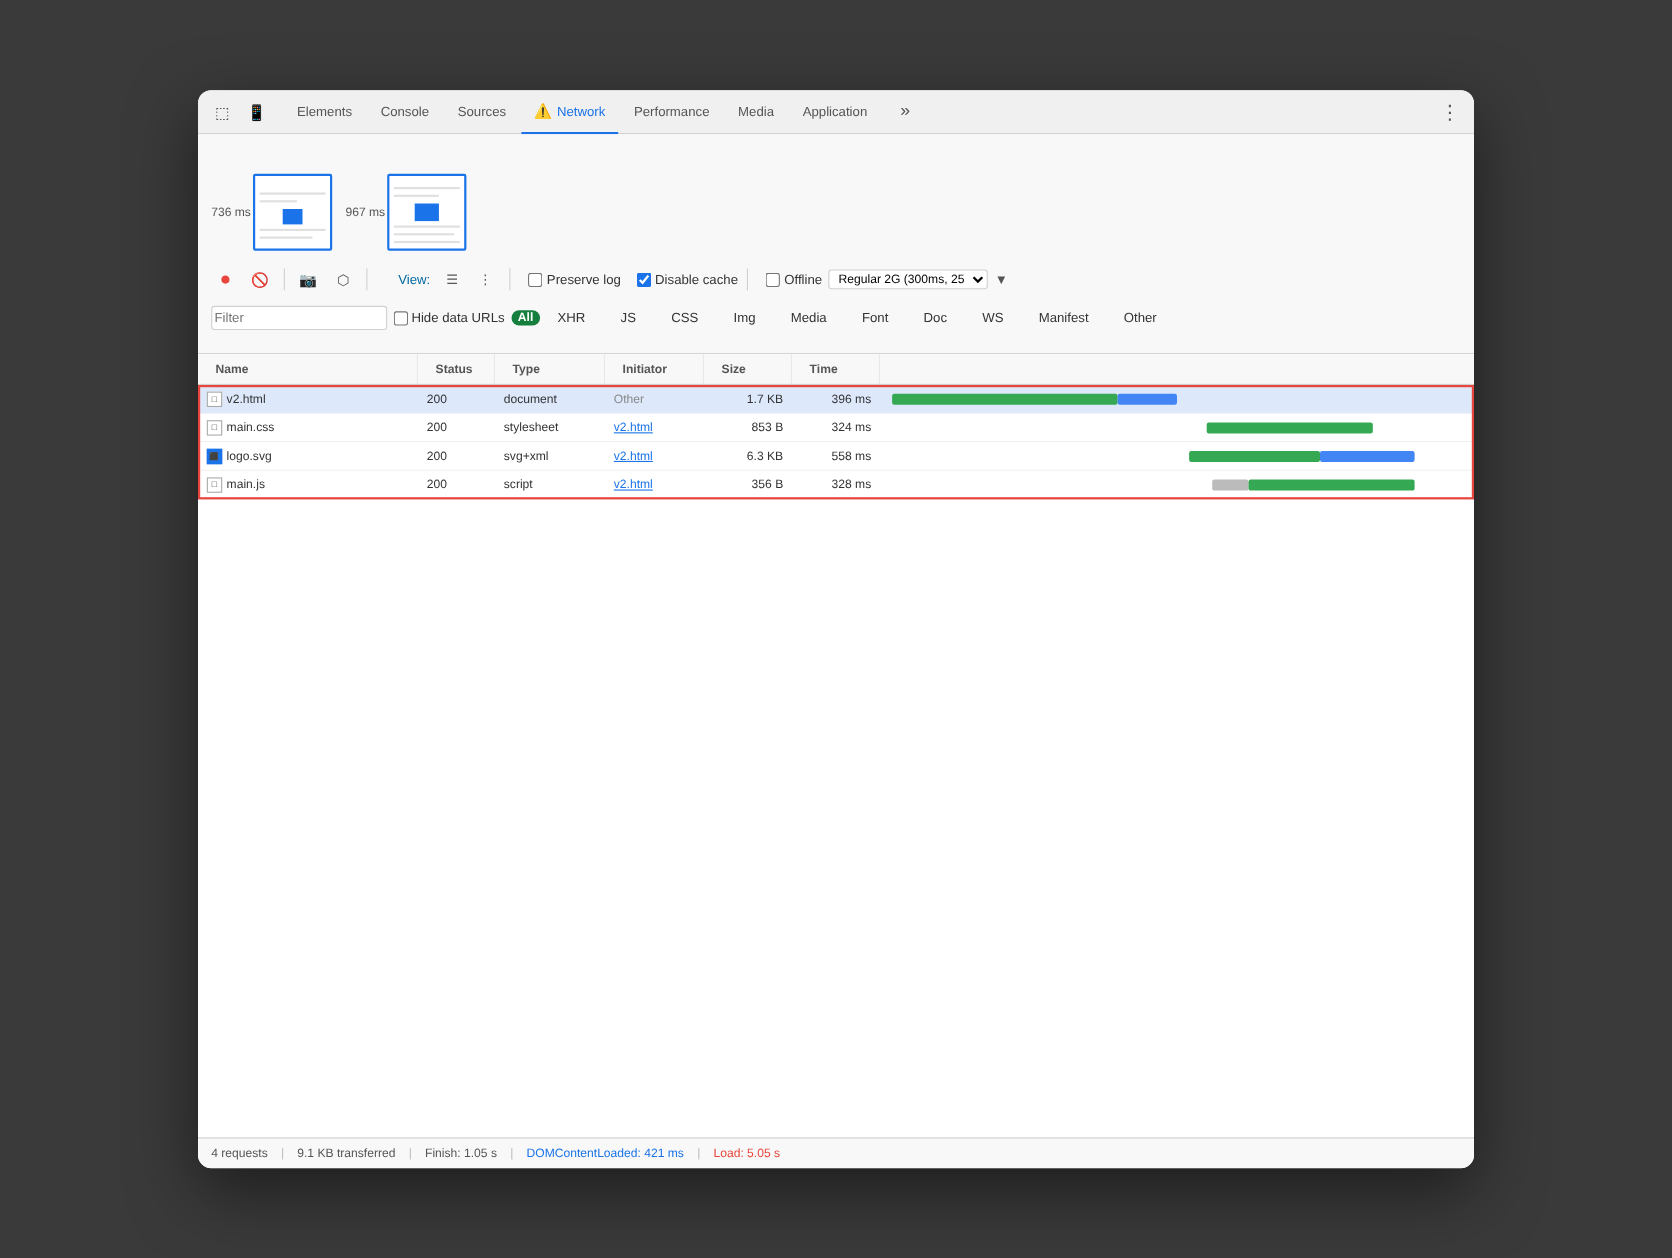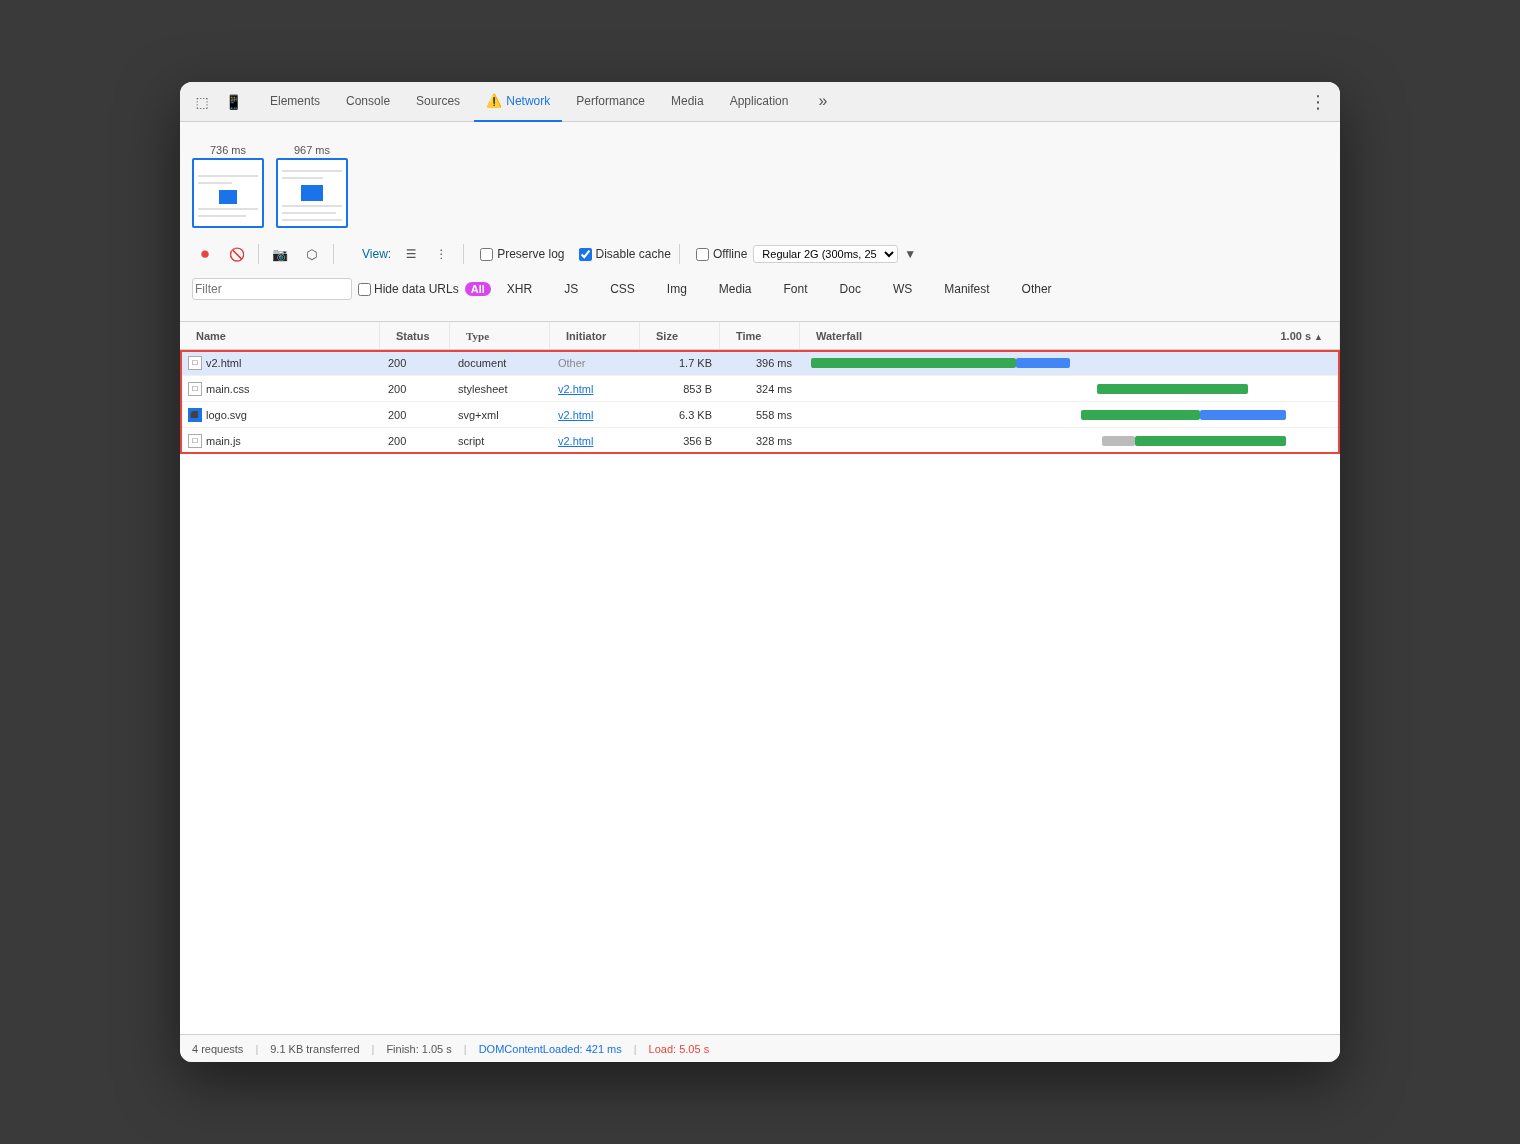--- a/index.html
+++ b/index.html
@@ -120,21 +120,21 @@
     }
     .thumbnails-row {
       display: flex;
       gap: 12px;
       padding: 4px 4px 8px 4px;
       height: 110px;
       align-items: flex-end;
     }
     .thumbnail-item {
       display: flex;
-      flex-direction: column;
+      flex-direction: row;
       align-items: center;
       gap: 2px;
     }
     .thumbnail-time {
       font-size: 11px;
       color: #555;
     }
     .thumbnail-frame {
       width: 72px;
       height: 70px;
@@ -246,21 +246,21 @@
       display: flex;
       align-items: center;
       gap: 3px;
       font-size: 12px;
       color: #333;
     }
     .filter-btn {
       display: inline-flex;
       align-items: center;
       justify-content: center;
-      background: #d946ef;
+      background: #15803d;
       color: #fff;
       border-radius: 8px;
       padding: 1px 6px;
       font-size: 11px;
       font-weight: bold;
       cursor: pointer;
     }
     .type-filters {
       display: flex;
       gap: 20px;
@@ -315,21 +315,21 @@
       padding: 0 16px;
       height: 100%;
       display: flex;
       align-items: center;
       border-right: 1px solid #e8e8e8;
       cursor: pointer;
       user-select: none;
     }
     .th-name { width: 200px; }
     .th-status { width: 70px; }
-    .th-type { width: 100px; font-family: Liberation Serif, serif; }
+    .th-type { width: 100px; }
     .th-initiator { width: 90px; }
     .th-size { width: 80px; }
     .th-time { width: 80px; }
     .th-waterfall { flex: 1; display: flex; justify-content: space-between; }
     .table-body {
       flex: 1;
       overflow-y: auto;
     }
     .table-row {
       display: flex;
@@ -520,24 +520,20 @@
 
   <div class="network-table">
 
     <div class="table-header">
       <div class="th th-name">Name</div>
       <div class="th th-status">Status</div>
       <div class="th th-type">Type</div>
       <div class="th th-initiator">Initiator</div>
       <div class="th th-size">Size</div>
       <div class="th th-time">Time</div>
-      <div class="th th-waterfall">
-        <span>Waterfall</span>
-        <span style="margin-left:auto; font-size:11px;">1.00 s<span class="sort-icon">▲</span></span>
-      </div>
     </div>
 
     <div class="table-body">
       <div class="rows-container" style="position:relative;">
 
         <div style="position:absolute; top:0; left:0; right:0; height:104px; border:2px solid #e8453c; pointer-events:none; z-index:10;"></div>
 
         <div class="table-row selected" style="background:#dde8fb;">
           <div class="td td-name">
             <span class="file-icon">□</span>

